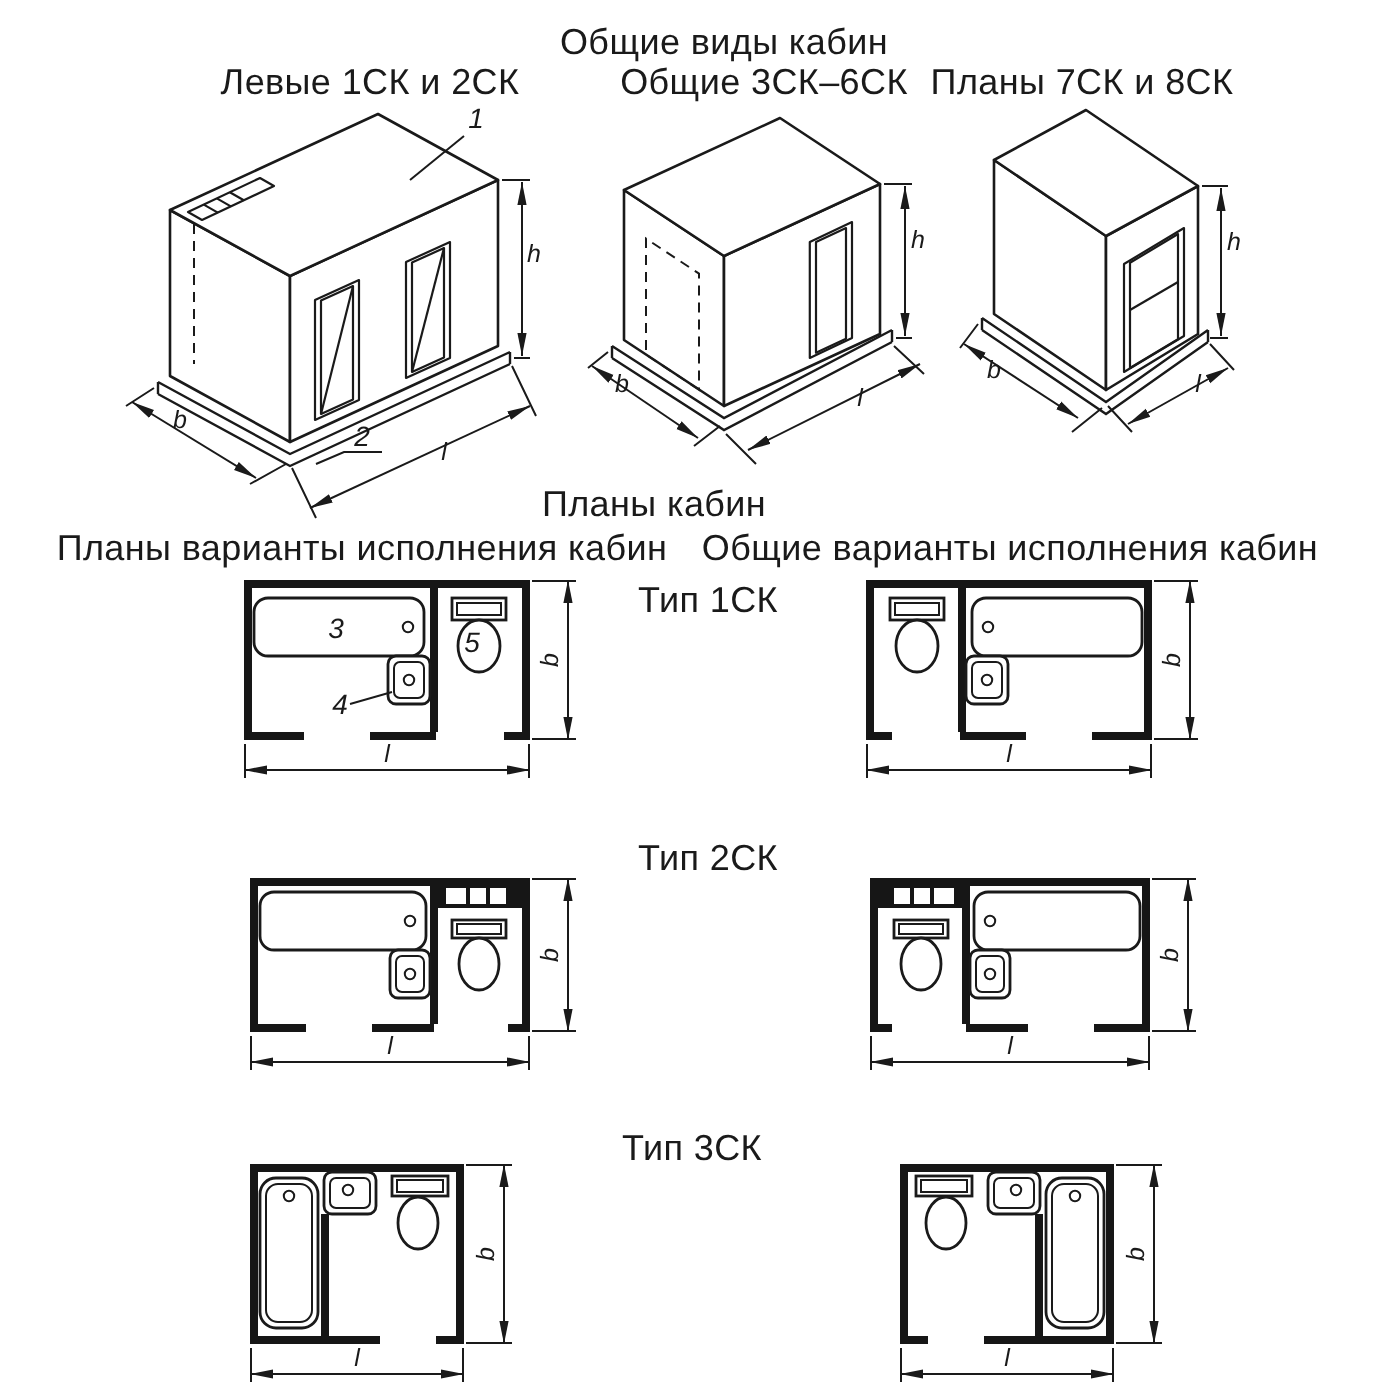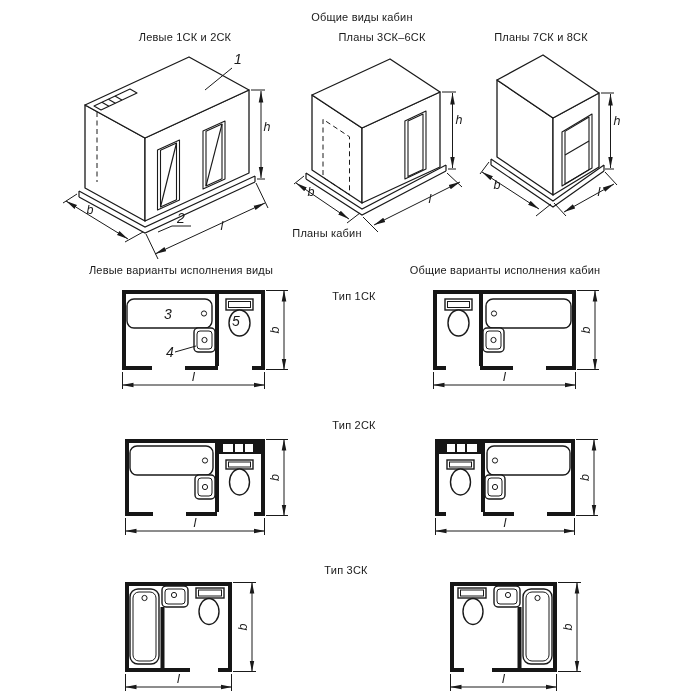--- a/index.html
+++ b/index.html
@@ -1,17 +1,17 @@
 <!DOCTYPE html>
 <html><head>
 <meta charset="utf-8">
 <style>
   html,body{margin:0;padding:0;background:#fff}
   body{width:700px;height:700px;position:relative;font-family:"Liberation Sans",sans-serif;color:#1a1a1a;overflow:hidden}
-  .t{position:absolute;transform:translateX(-50%);font-size:11px;white-space:nowrap;letter-spacing:.2px}
+  .t{position:absolute;transform:translateX(-50%);font-size:18px;white-space:nowrap;letter-spacing:.2px}
   svg{position:absolute;overflow:visible}
   .face{fill:#fff;stroke:#1a1a1a;stroke-width:1.3;stroke-linejoin:round}
   .ln{fill:none;stroke:#1a1a1a;stroke-width:1.2}
   .thin{fill:none;stroke:#1a1a1a;stroke-width:1.1;stroke-linejoin:round}
   .dash{fill:none;stroke:#1a1a1a;stroke-width:1;stroke-dasharray:5 3.5}
   .wall{fill:#161616;stroke:none}
   .fix{fill:#fff;stroke:#1a1a1a;stroke-width:1.4}
   .fixthin{fill:none;stroke:#1a1a1a;stroke-width:1}
   .dim{fill:none;stroke:#1a1a1a;stroke-width:1}
   text{text-anchor:middle}
@@ -104,24 +104,24 @@
           <rect class="fix" x="71" y="6" width="28" height="10"></rect>
           <rect class="fixthin" x="73.5" y="8" width="23" height="6"></rect>
           <ellipse class="fix" cx="84" cy="29.5" rx="10" ry="13"></ellipse>
         </g>
       </g>
     </defs>
   </svg>
 
   <div class="t" style="left:362px;top:11px">Общие виды кабин</div>
   <div class="t" style="left:185px;top:31px">Левые 1СК и 2СК</div>
-  <div class="t" style="left:382px;top:31px">Планы 3СК–6СК</div>
+  <div class="t" style="left:382px;top:31px">Общие 3СК–6СК</div>
   <div class="t" style="left:541px;top:31px">Планы 7СК и 8СК</div>
-  <div class="t" style="left:327px;top:227px">Планы кабин</div>
-  <div class="t" style="left:181px;top:264px">Левые варианты исполнения виды</div>
+  <div class="t" style="left:327px;top:242px">Планы кабин</div>
+  <div class="t" style="left:181px;top:264px">Планы варианты исполнения кабин</div>
   <div class="t" style="left:505px;top:264px">Общие варианты исполнения кабин</div>
   <div class="t" style="left:354px;top:290px">Тип 1СК</div>
   <div class="t" style="left:354px;top:419px">Тип 2СК</div>
   <div class="t" style="left:346px;top:564px">Тип 3СК</div>
 
   <svg style="left:60px;top:48px" width="215" height="215" viewBox="0 0 215 215">
     <path class="ln" d="M19,143 L85,179 L195,128 M19,149 L85,185 L195,134 M19,143 V149 M195,128 V134"></path>
     <polygon class="face" points="25,57 85,90 85,173 25,140"></polygon>
     <polygon class="face" points="85,90 189,42 189,125 85,173"></polygon>
     <polygon class="face" points="85,90 189,42 129,9 25,57"></polygon>

